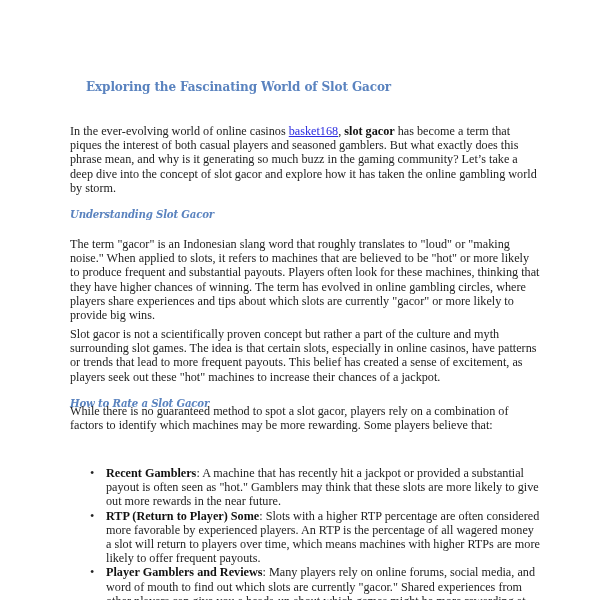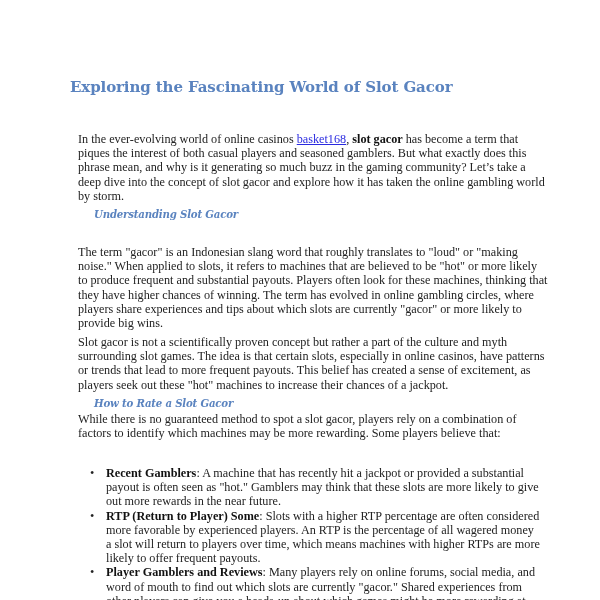--- a/index.html
+++ b/index.html
@@ -18,46 +18,45 @@
       left: 70px;
       top: 0;
       width: 470px;
       font-family: "Liberation Serif", serif;
       color: #222222;
       font-size: 12.2px;
       line-height: 14.2px;
     }
     .doc-title {
       position: absolute;
-      left: 0;
+      left: 16px;
       top: 80px;
       font-family: "DejaVu Serif", serif;
       font-weight: bold;
-      font-size: 15px;
+      font-size: 12px;
       color: #5a83bf;
       letter-spacing: -0.1px;
       white-space: nowrap;
     }
     .para {
       position: absolute;
       left: 0;
       width: 470px;
-      margin: 8px;
+      margin: 0;
     }
     .h2 {
       position: absolute;
       left: 0;
       font-family: "DejaVu Serif", serif;
       font-weight: bold;
       font-style: italic;
       font-size: 10.2px;
       color: #5a83bf;
       white-space: nowrap;
       letter-spacing: -0.2px;
-      margin-left: 24px;
     }
     a.link {
       color: #2a2ae0;
       text-decoration: underline;
     }
     b { font-weight: bold; color: #111; }
     ul.bullets {
       position: absolute;
       left: 0;
       margin: 0;

